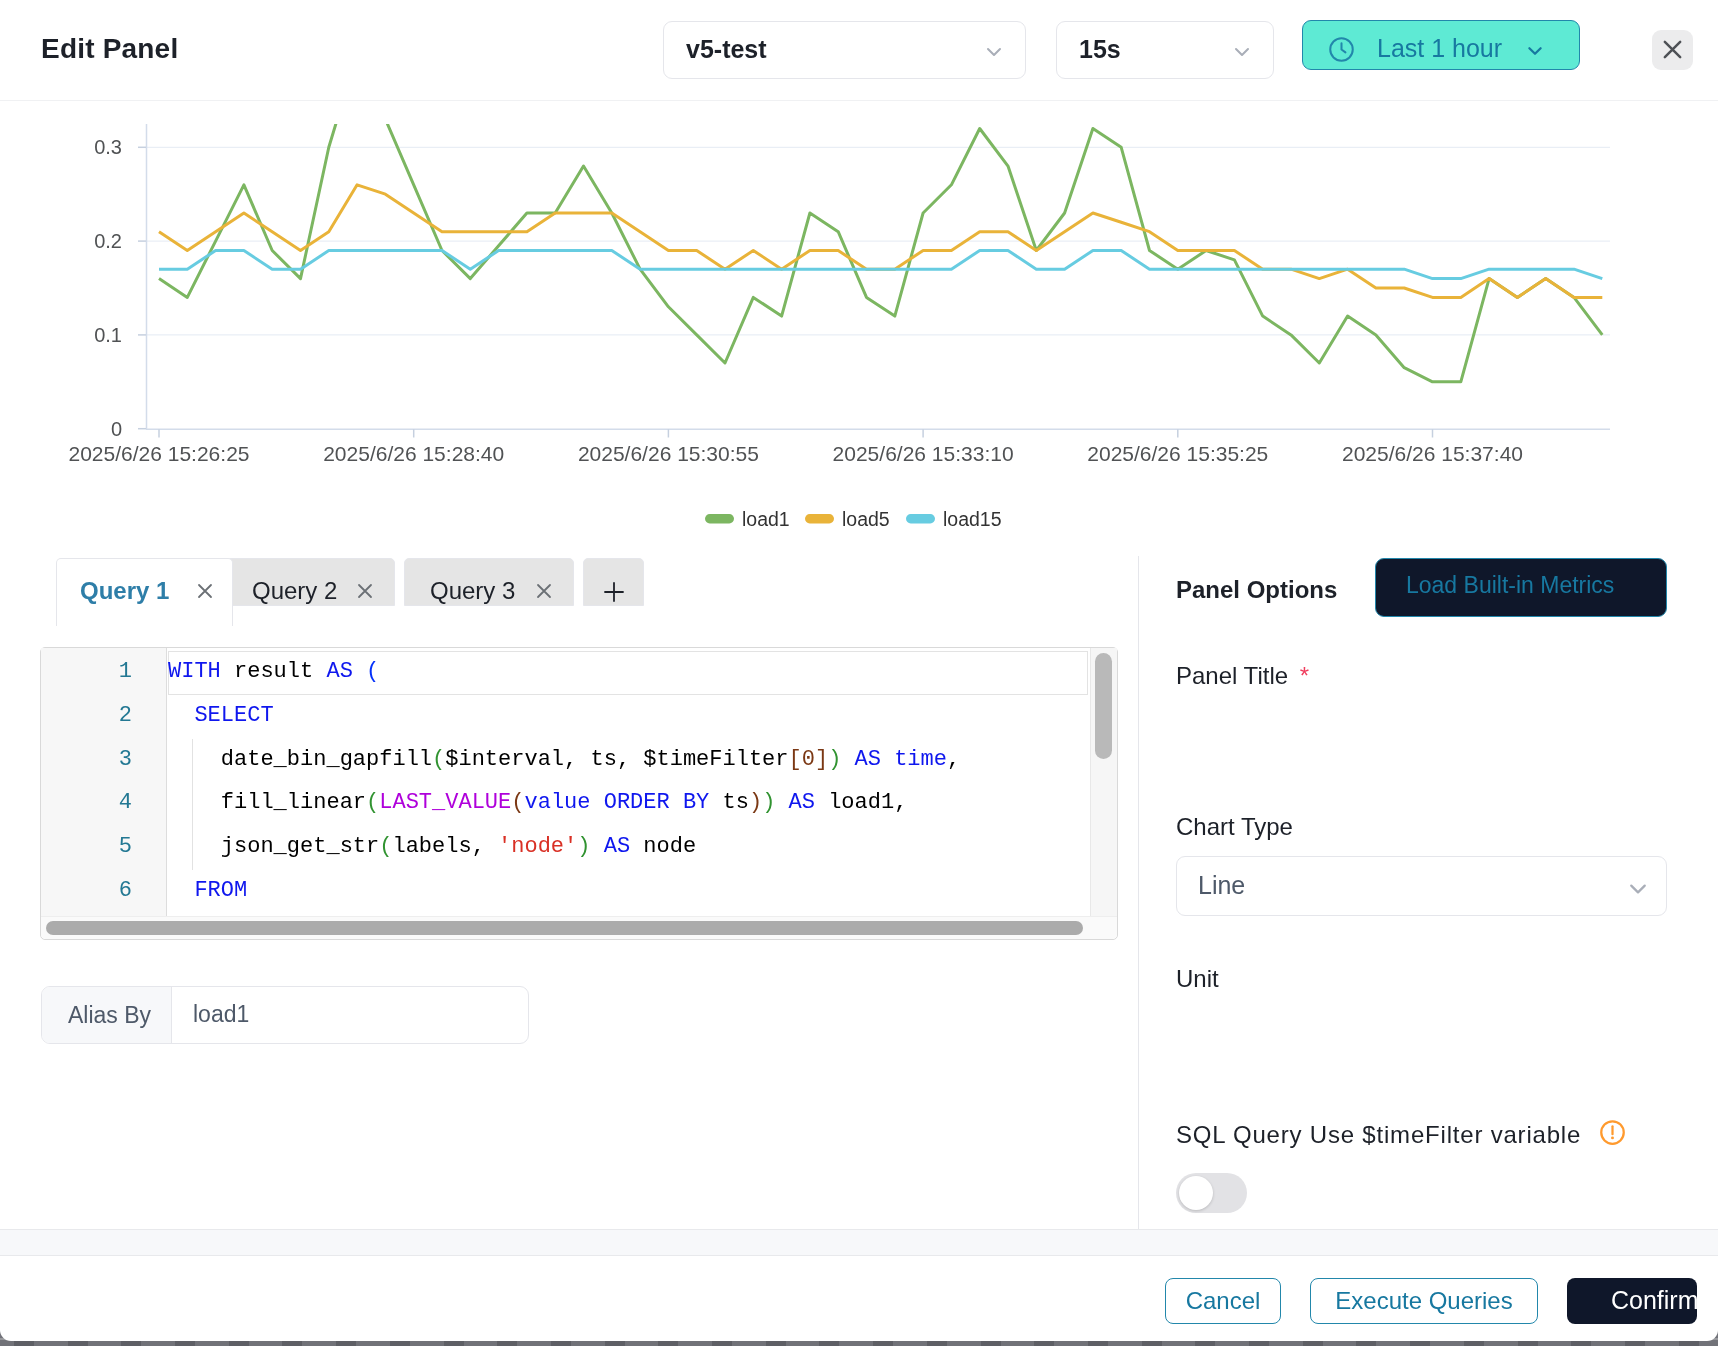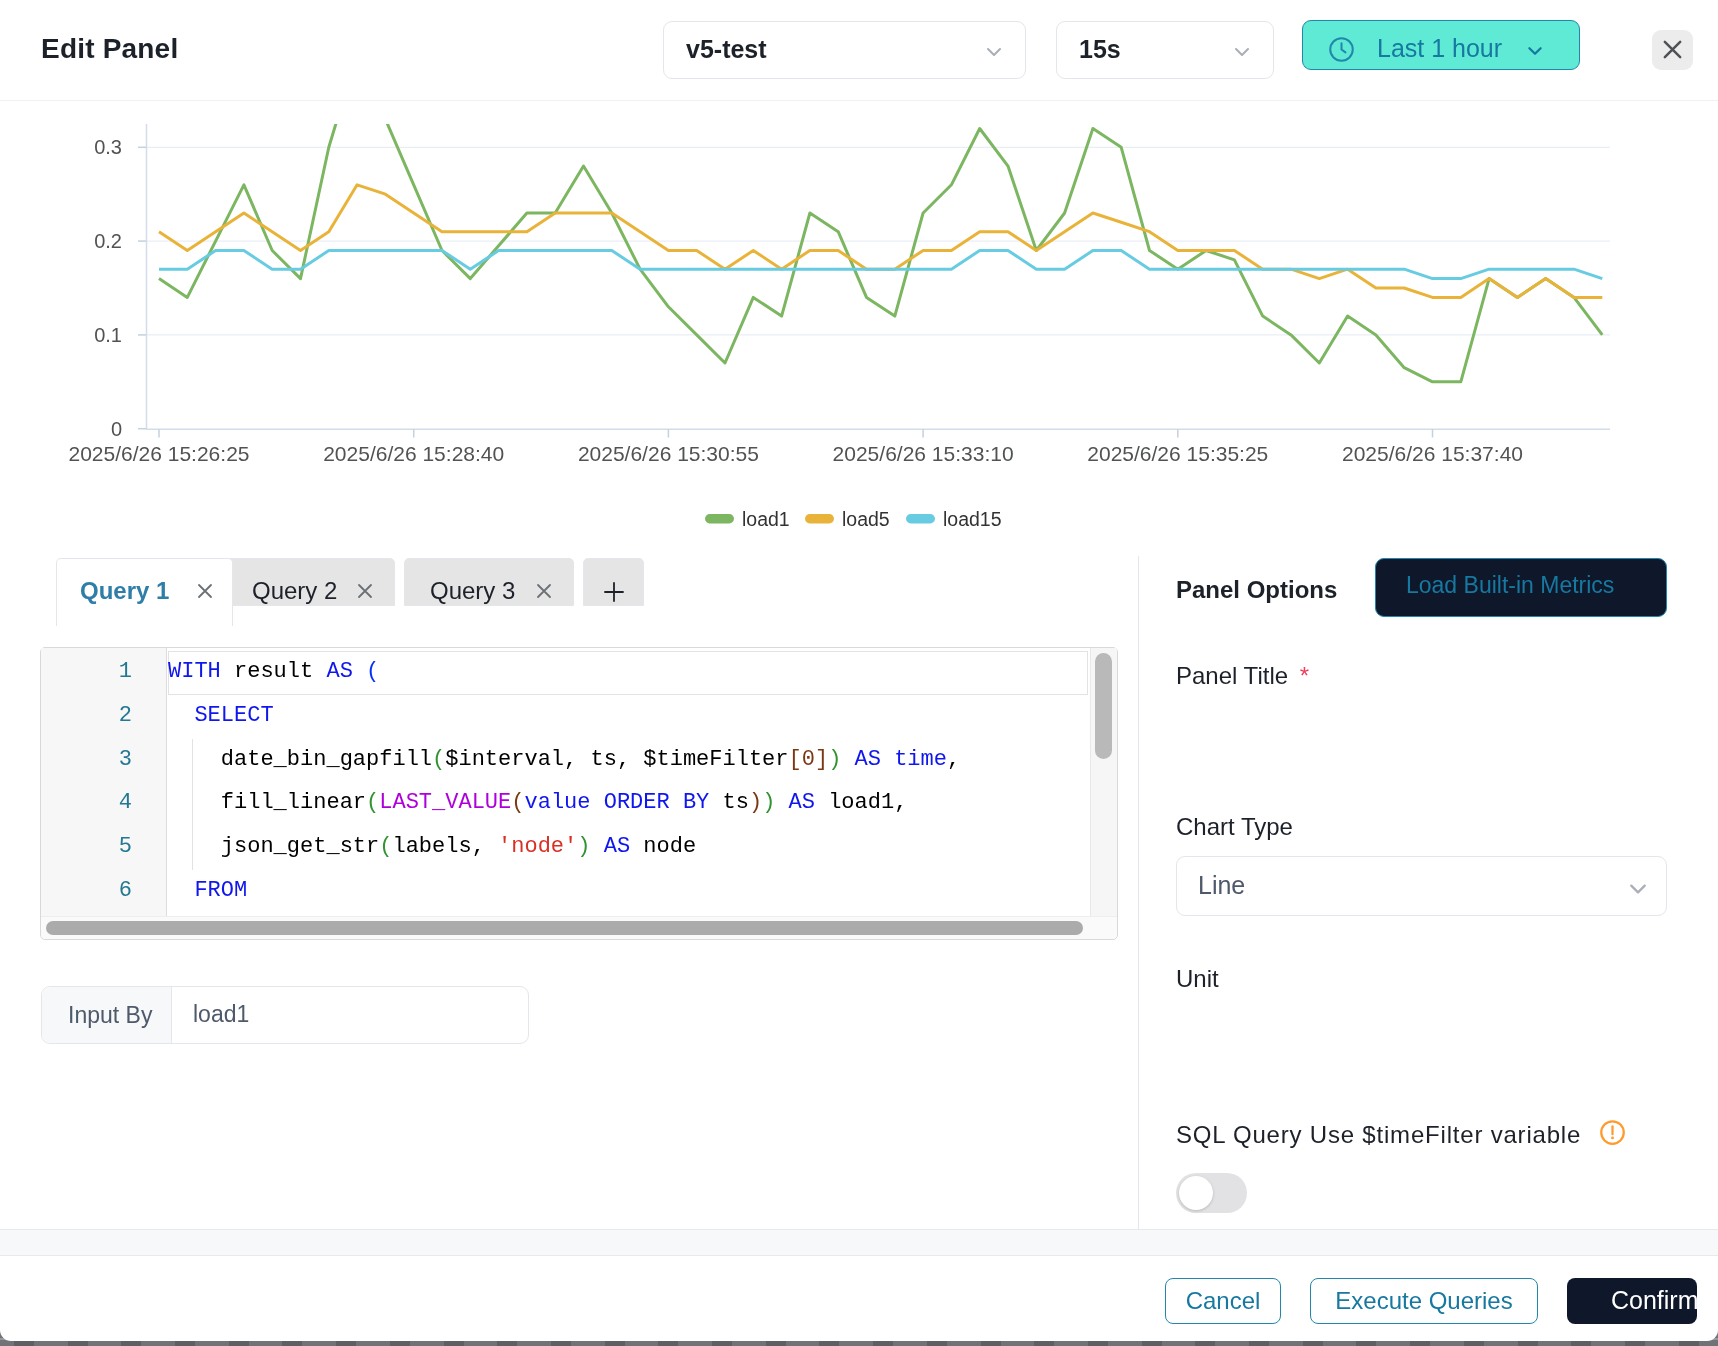--- a/index.html
+++ b/index.html
@@ -187,21 +187,21 @@
   <div id="vsb">
         <div class="th"></div>
       </div>
   <div id="hsb">
         <div class="th"></div>
       </div>
 </div>
 
   <div id="alias">
   <div class="lab">
-        <span>Input By</span>
+        <span>Alias By</span>
       </div>
   <span class="val">load1</span>
 </div>
 
   <div id="divider"></div>
 <div class="rlabel" style="top:576px;font-weight:bold;font-size:24px;">Panel Options</div>
 <div id="loadbtn">
       <span>Load Built-in Metrics</span>
     </div>
 <div class="rlabel" style="top:662px;">Panel Title <span style="color:#f03e5e;margin-left:5px;">*</span></div>

